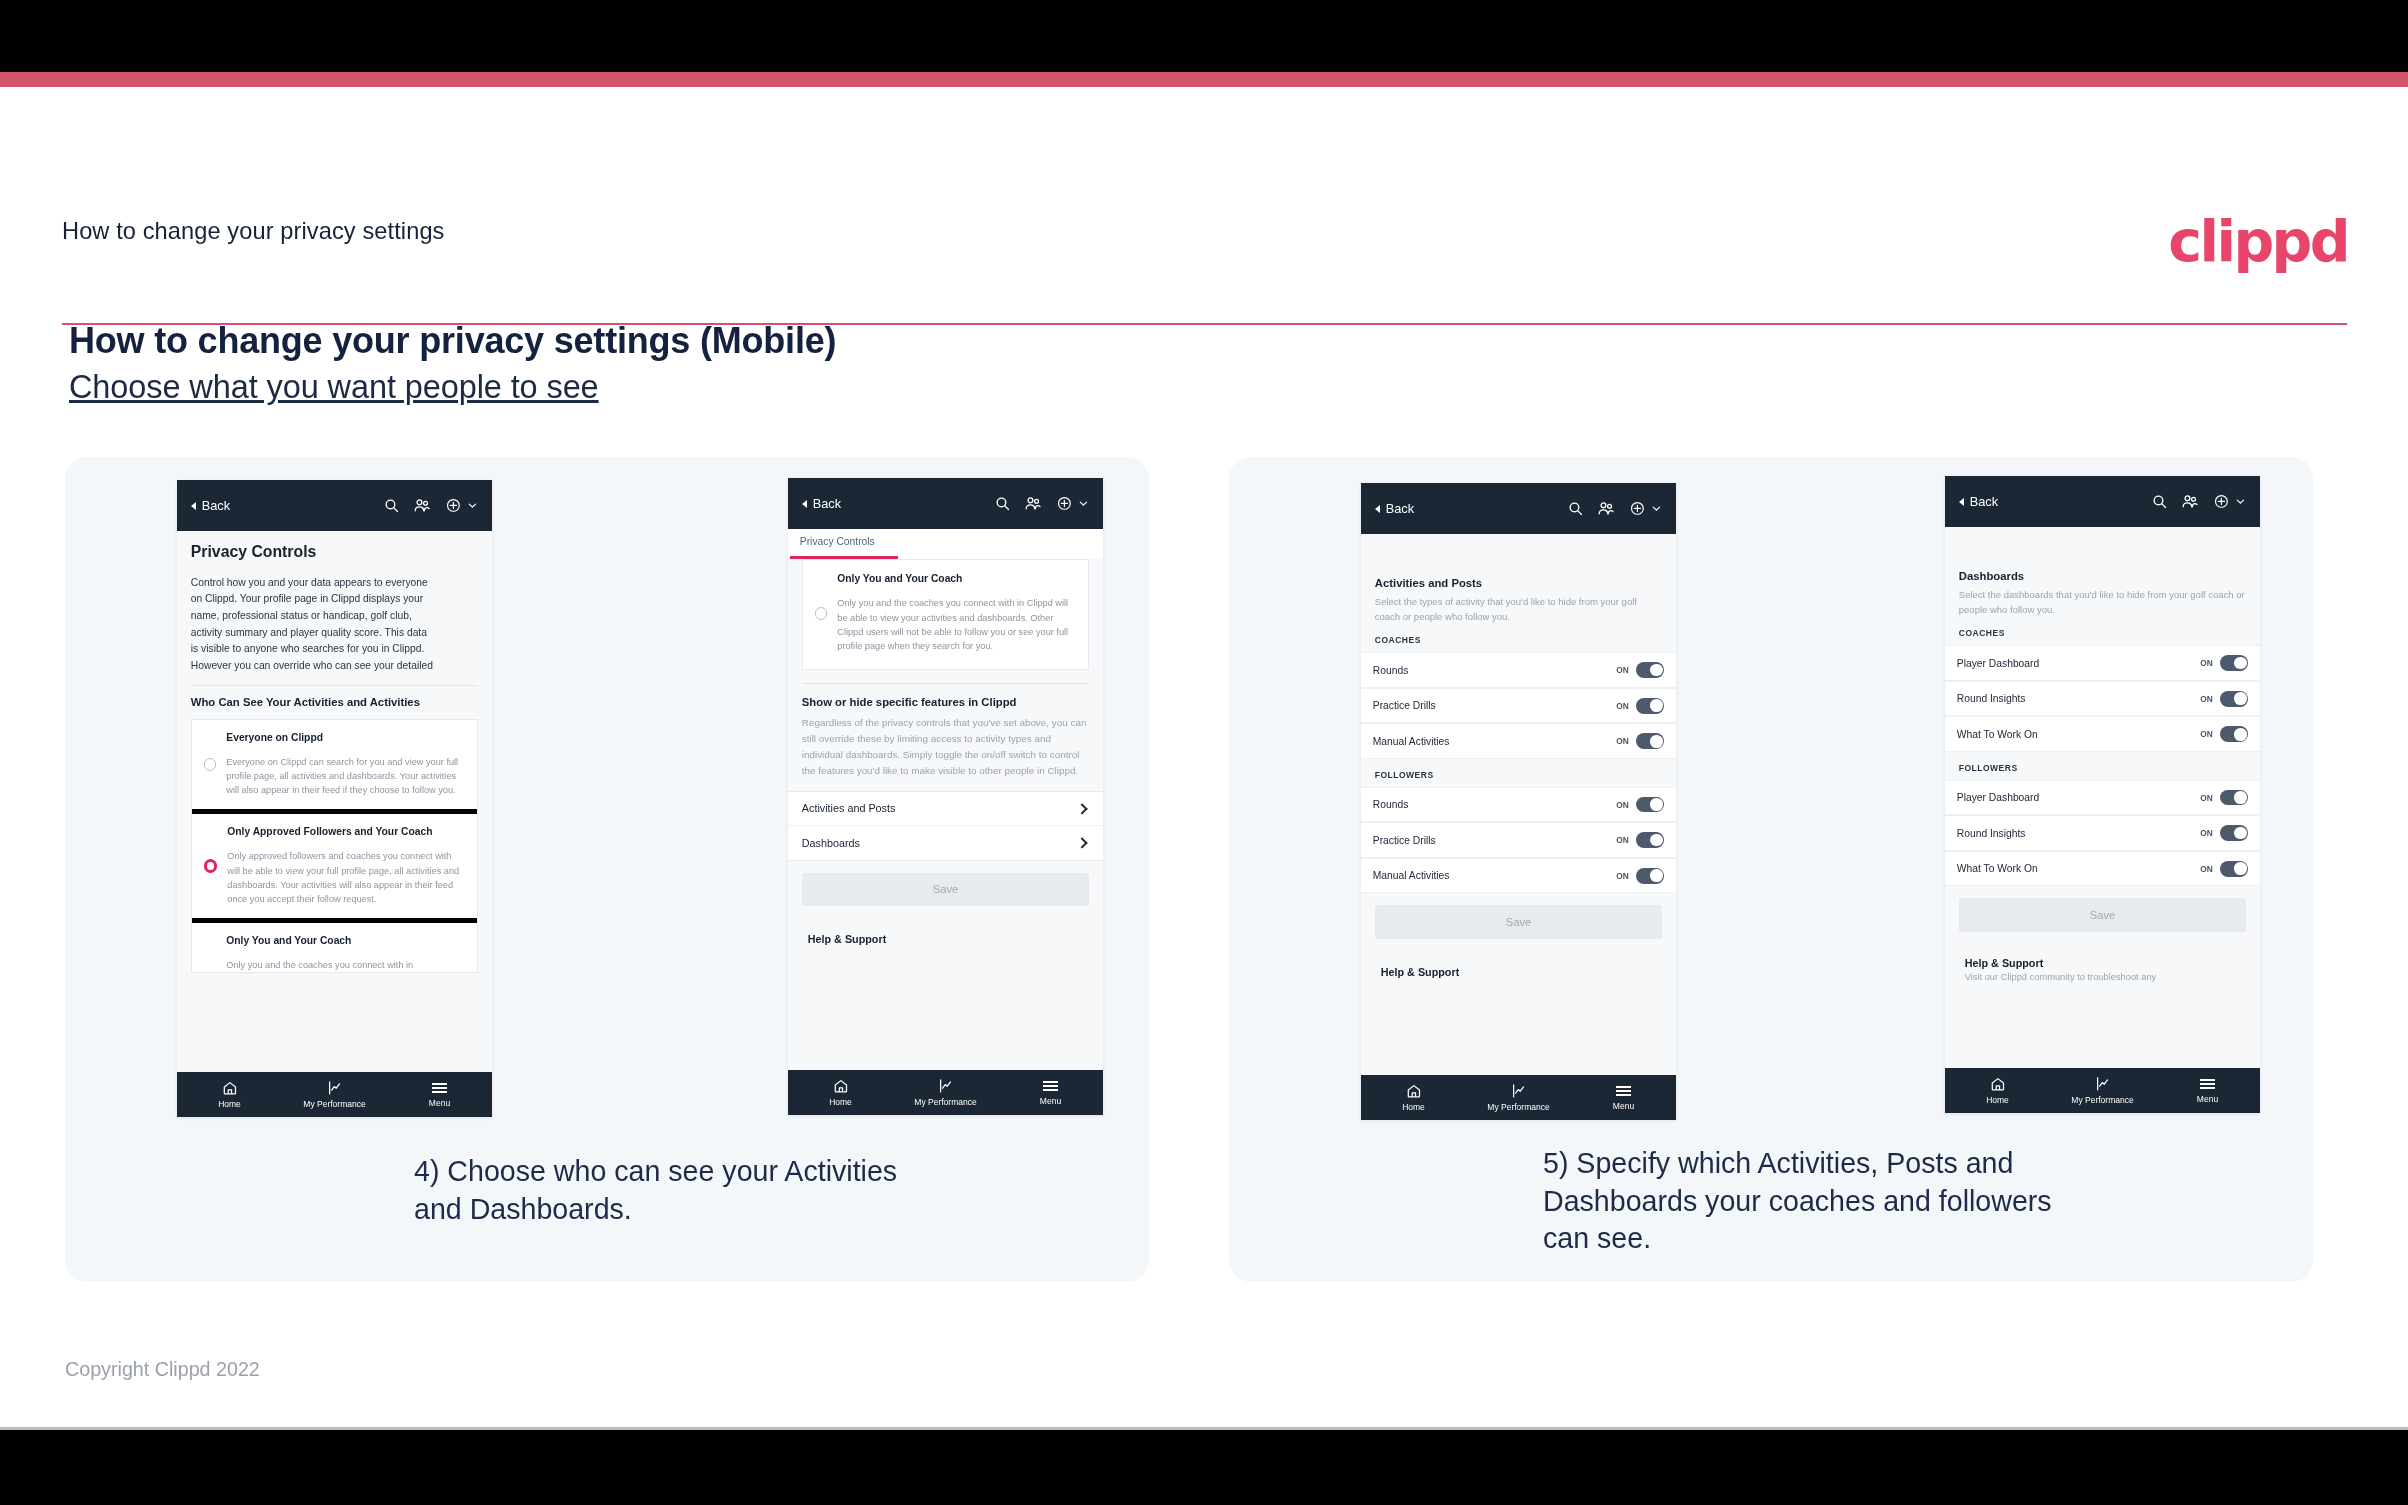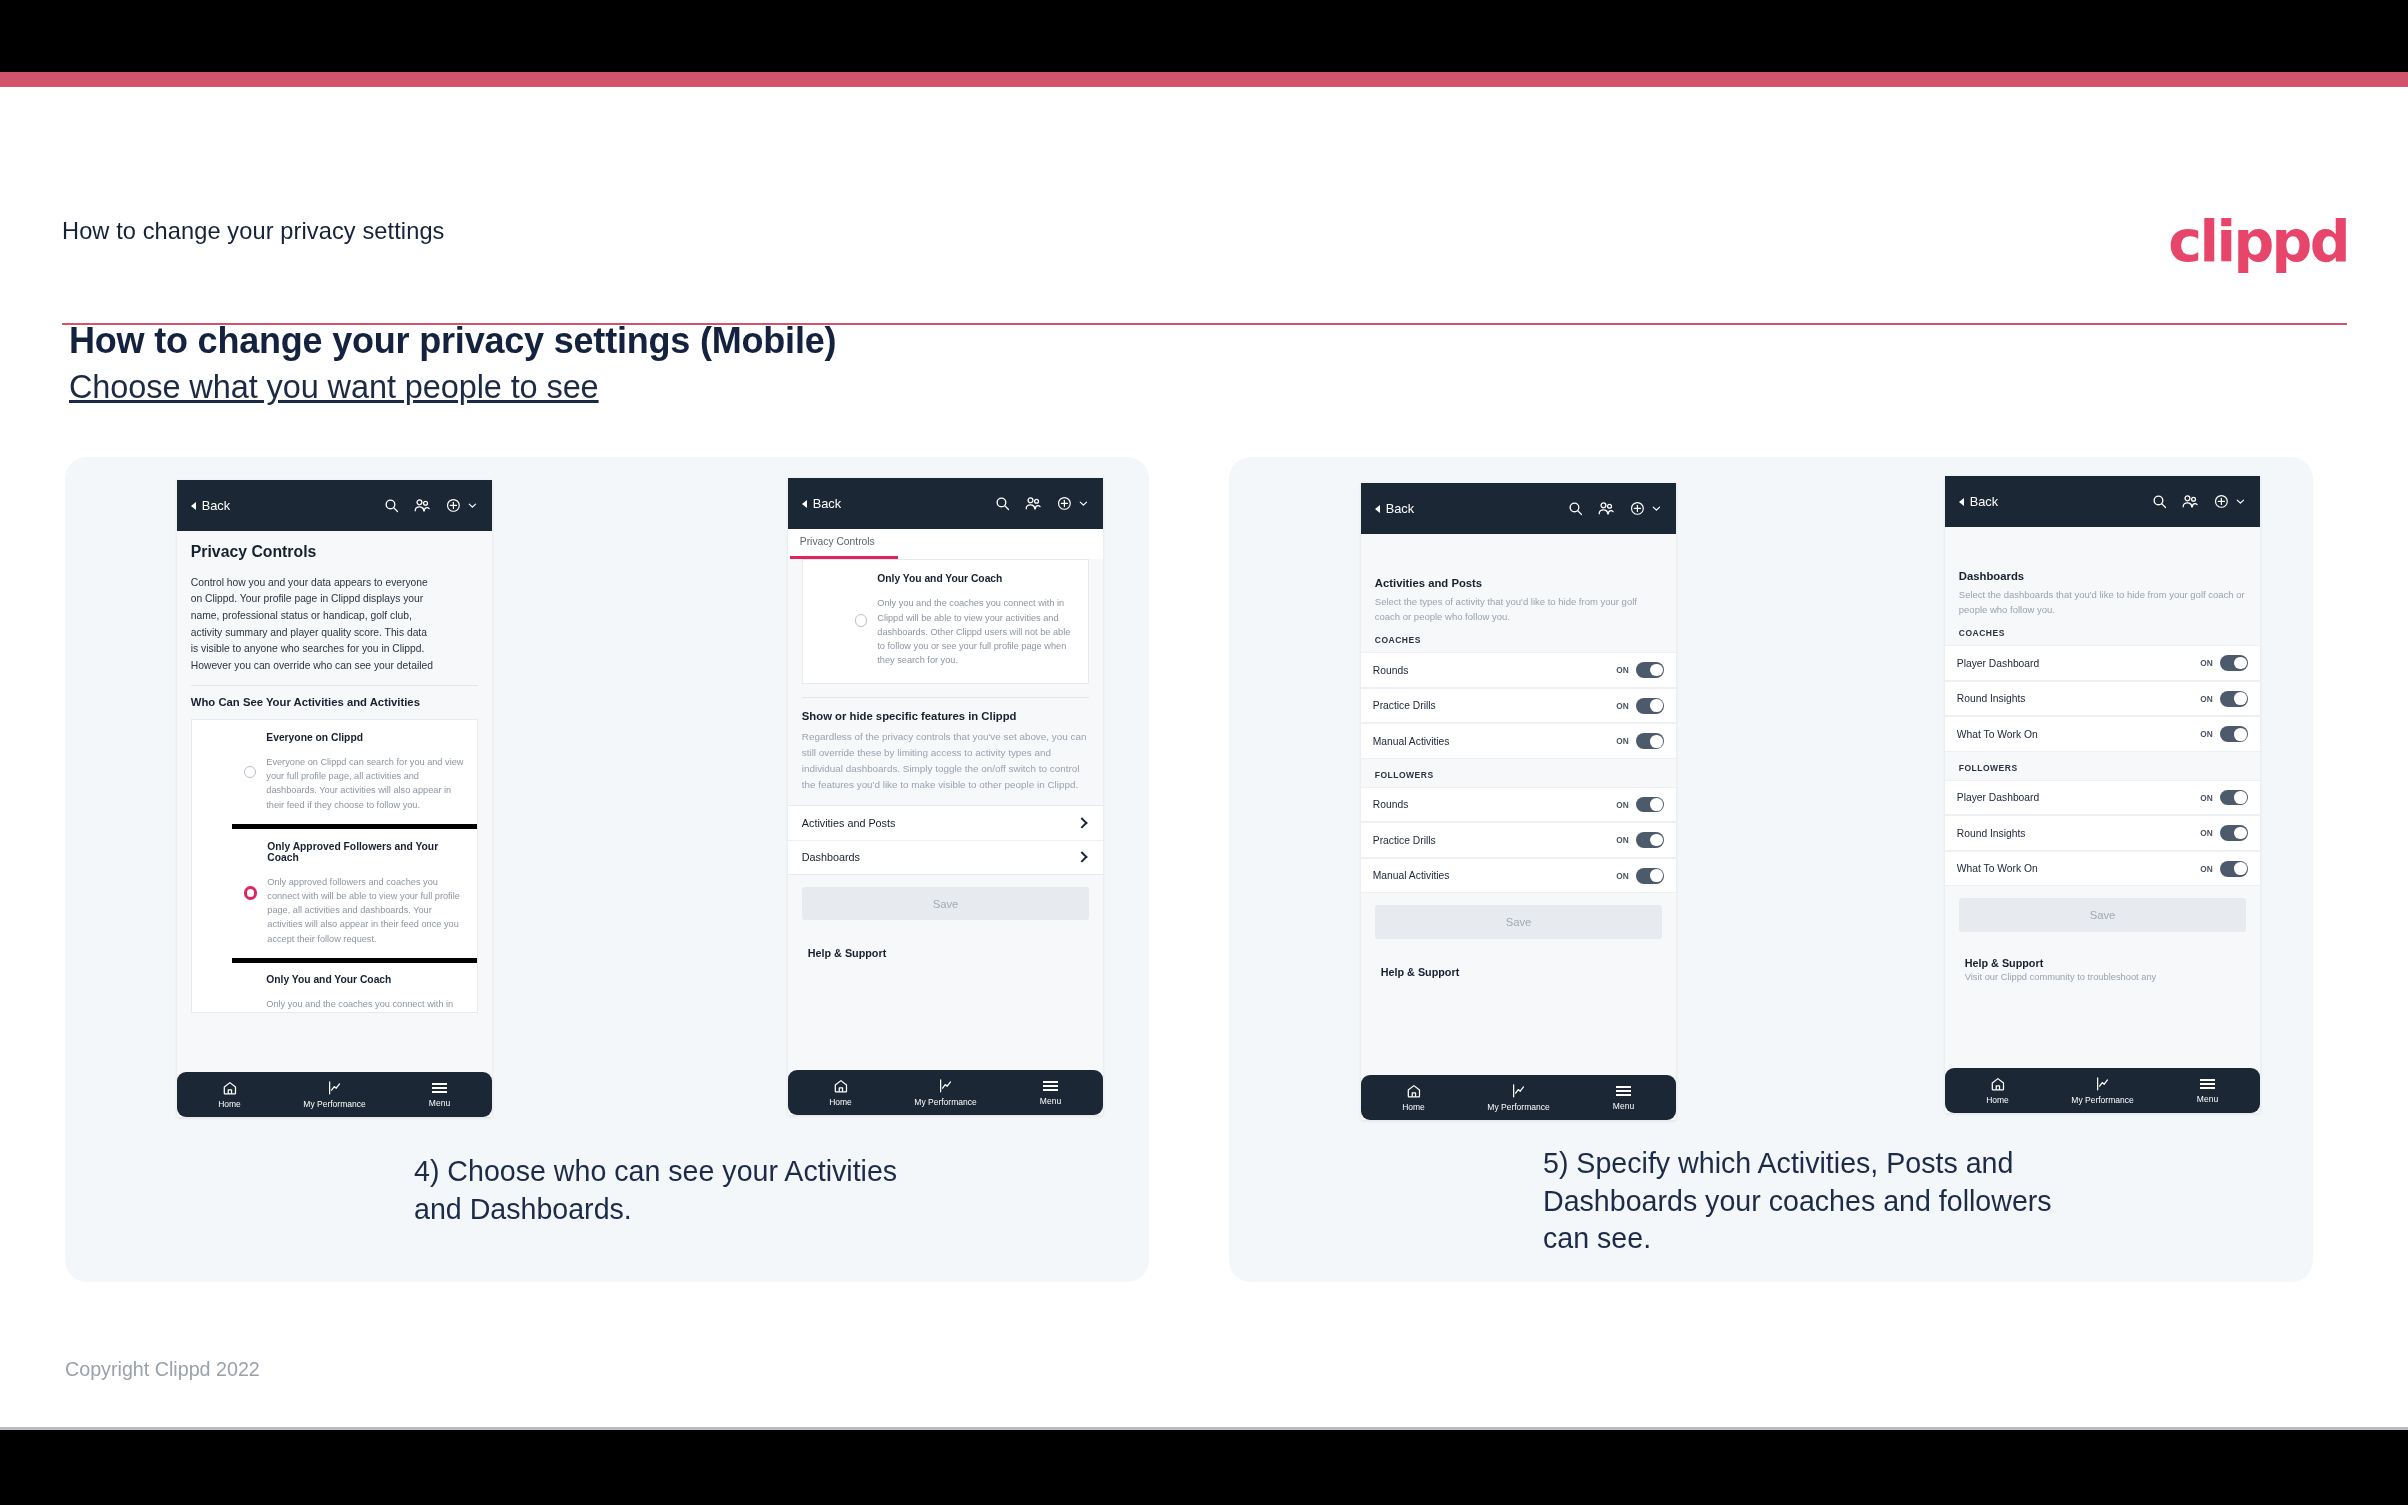--- a/index.html
+++ b/index.html
@@ -77,21 +77,21 @@
 
   .phone-body { position:relative; }
 
   .sheet-title { font-size:15.8px; font-weight:700; color:#16202e; }
   .body-text { font-size:10.3px; line-height:1.62; color:#2b3442; }
   .body-text.muted { color:#9aa3ae; }
   .sect-head { font-size:11.3px; font-weight:700; color:#16202e; }
 
   .hr { height:1px; background:#e2e6eb; }
 
-  .opt-card { background:#fff; border:1px solid #e6eaef;padding-left:40px; }
+  .opt-card { background:#fff; border:1px solid #e6eaef; }
   .opt-row { display:flex; gap:9.9px; padding:11.8px 13.8px 11.8px 11.8px; }
   .opt-row + .opt-row { border-top:5px solid #000000; }
   .radio {
     flex:0 0 auto; width:12.8px; height:12.8px; border-radius:50%;
     border:1.6px solid #b9c0c9; align-self:center; background:#fff;
   }
   .radio.sel { border:3.9px solid #e0245e; width:13.8px; height:13.8px; }
   .opt-title { font-size:10.3px; font-weight:700; color:#16202e; margin-bottom:2px; }
   .opt-desc { font-size:9.2px; line-height:1.55; color:#8d95a0;margin-top:12px; }
 
@@ -131,21 +131,21 @@
   .switch .knob {
     position:absolute; right:1.6px; top:1.6px; width:12.6px; height:12.6px;
     border-radius:50%; background:#fff;
   }
 
   .help-head { font-size:10.8px; font-weight:700; color:#16202e; }
   .help-sub { font-size:9.3px; color:#9aa3ae; }
 
   .bottomnav {
     position:absolute; left:0; bottom:0; width:100%; height:45px; background:#1b2735;
-    display:flex; align-items:center;border-radius:9px;
+    display:flex; align-items:center;
   }
   .nav-item {
     flex:1; display:flex; flex-direction:column; align-items:center; justify-content:center;
     gap:3px; color:#fff;
   }
   .nav-item .nav-label { font-size:8.5px; }
   .burger { width:14.8px; }
   .burger i { display:block; height:1.7px; background:#fff; margin:2.4px 0; }
 </style>
 </head>

